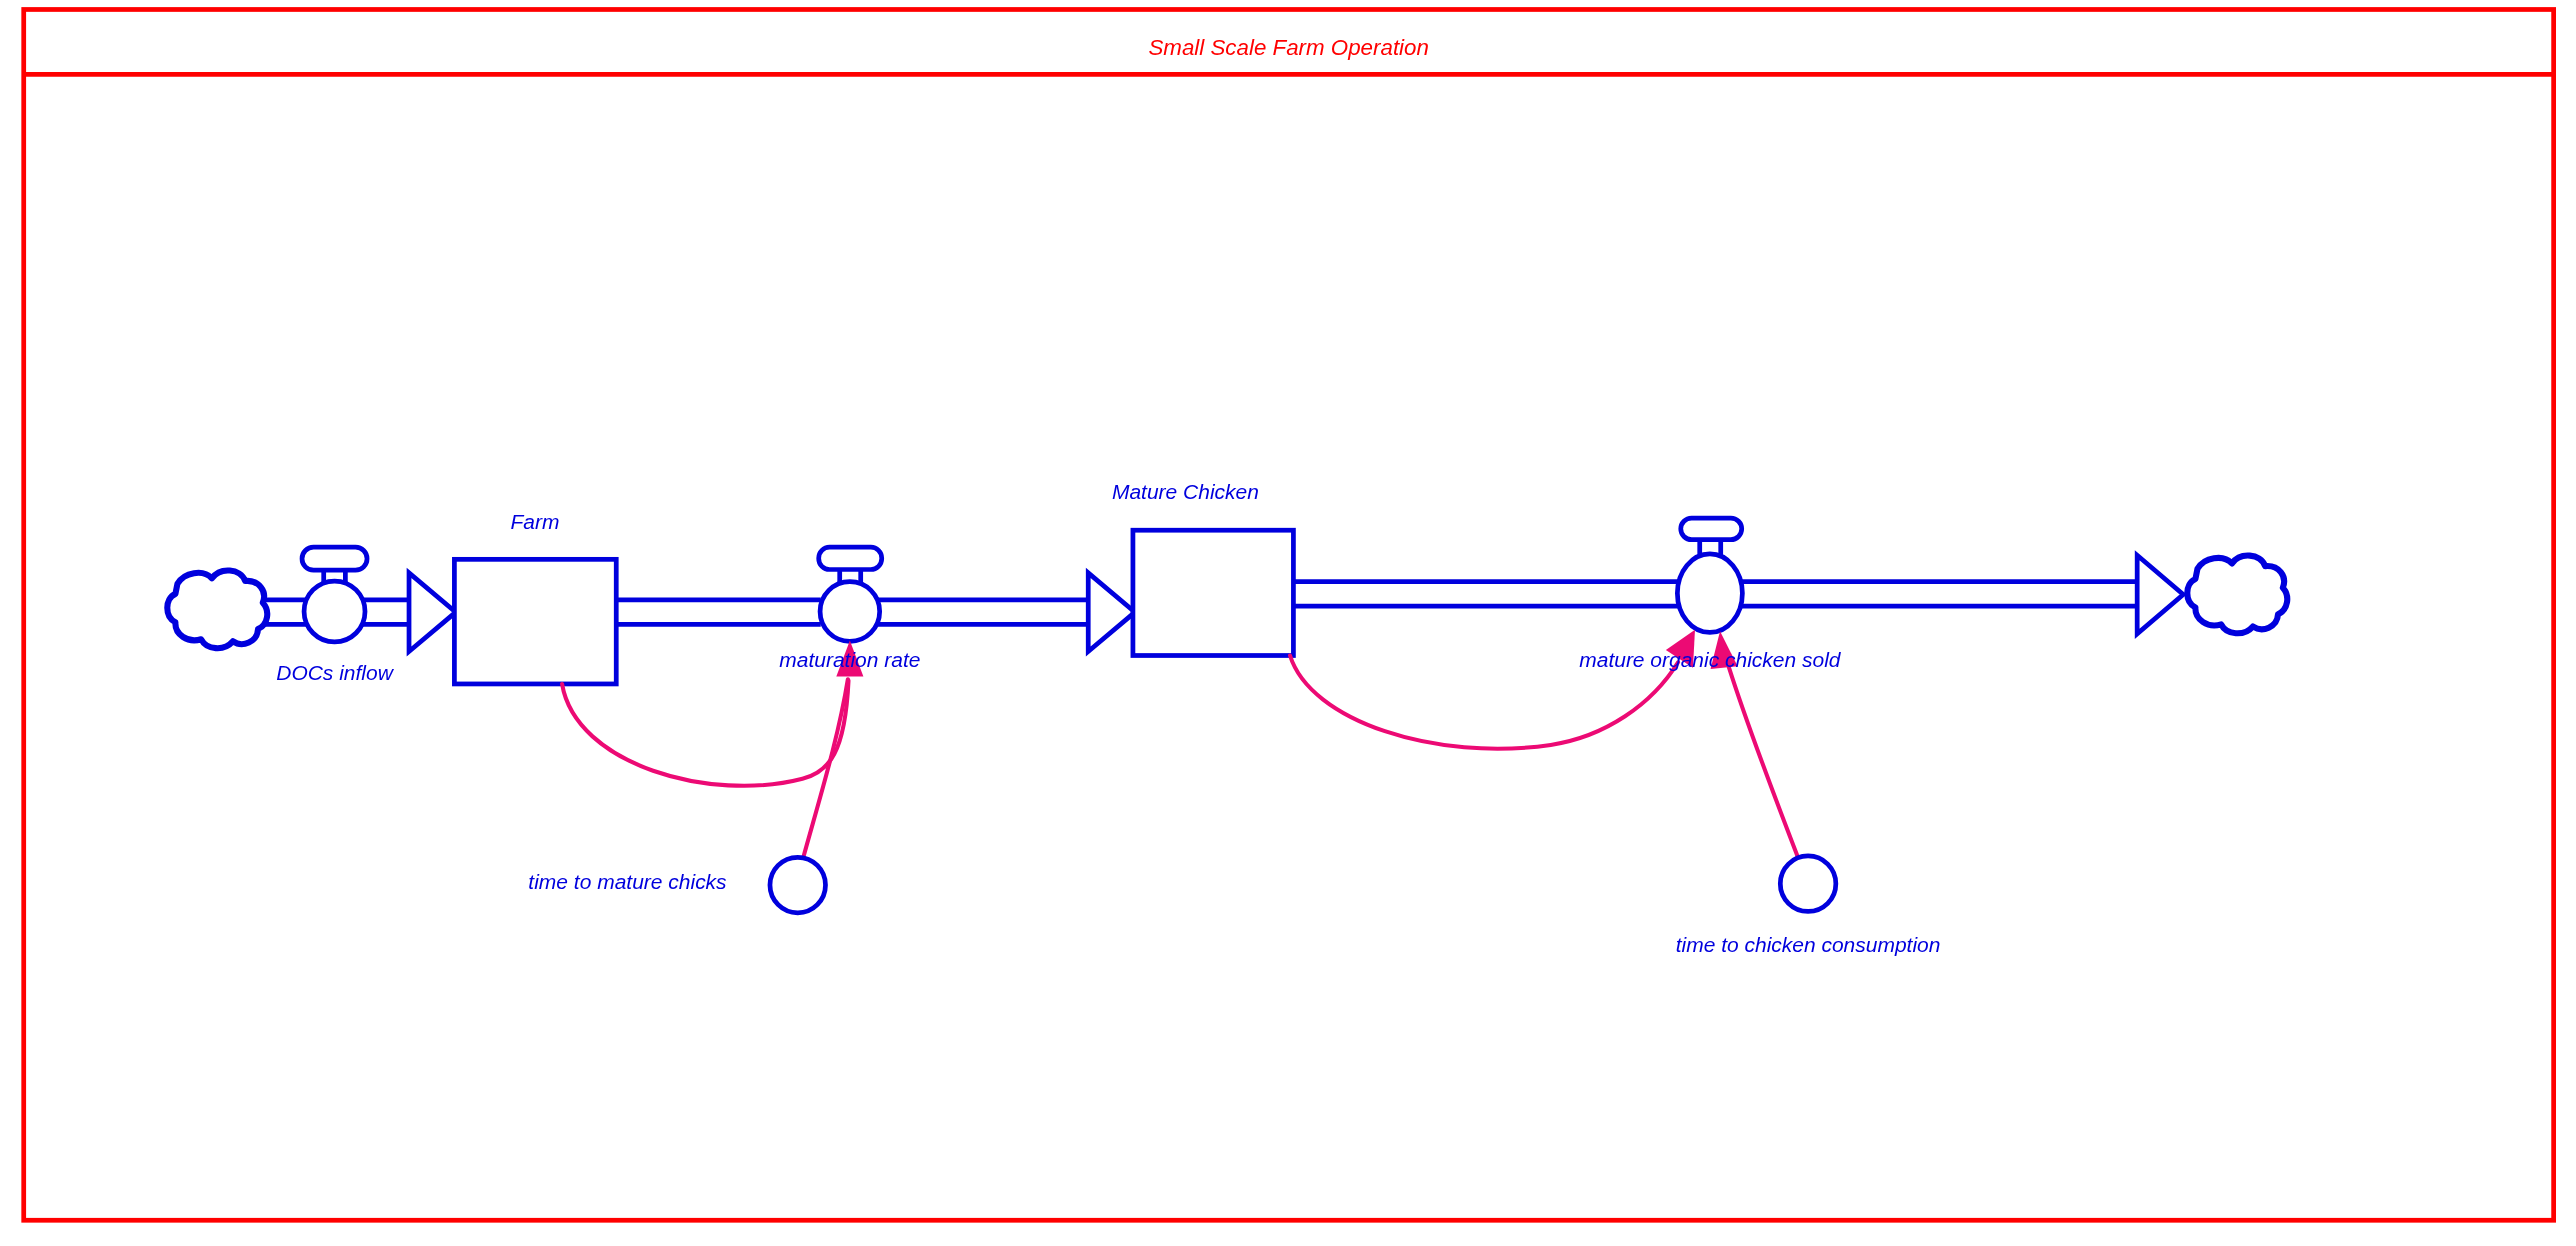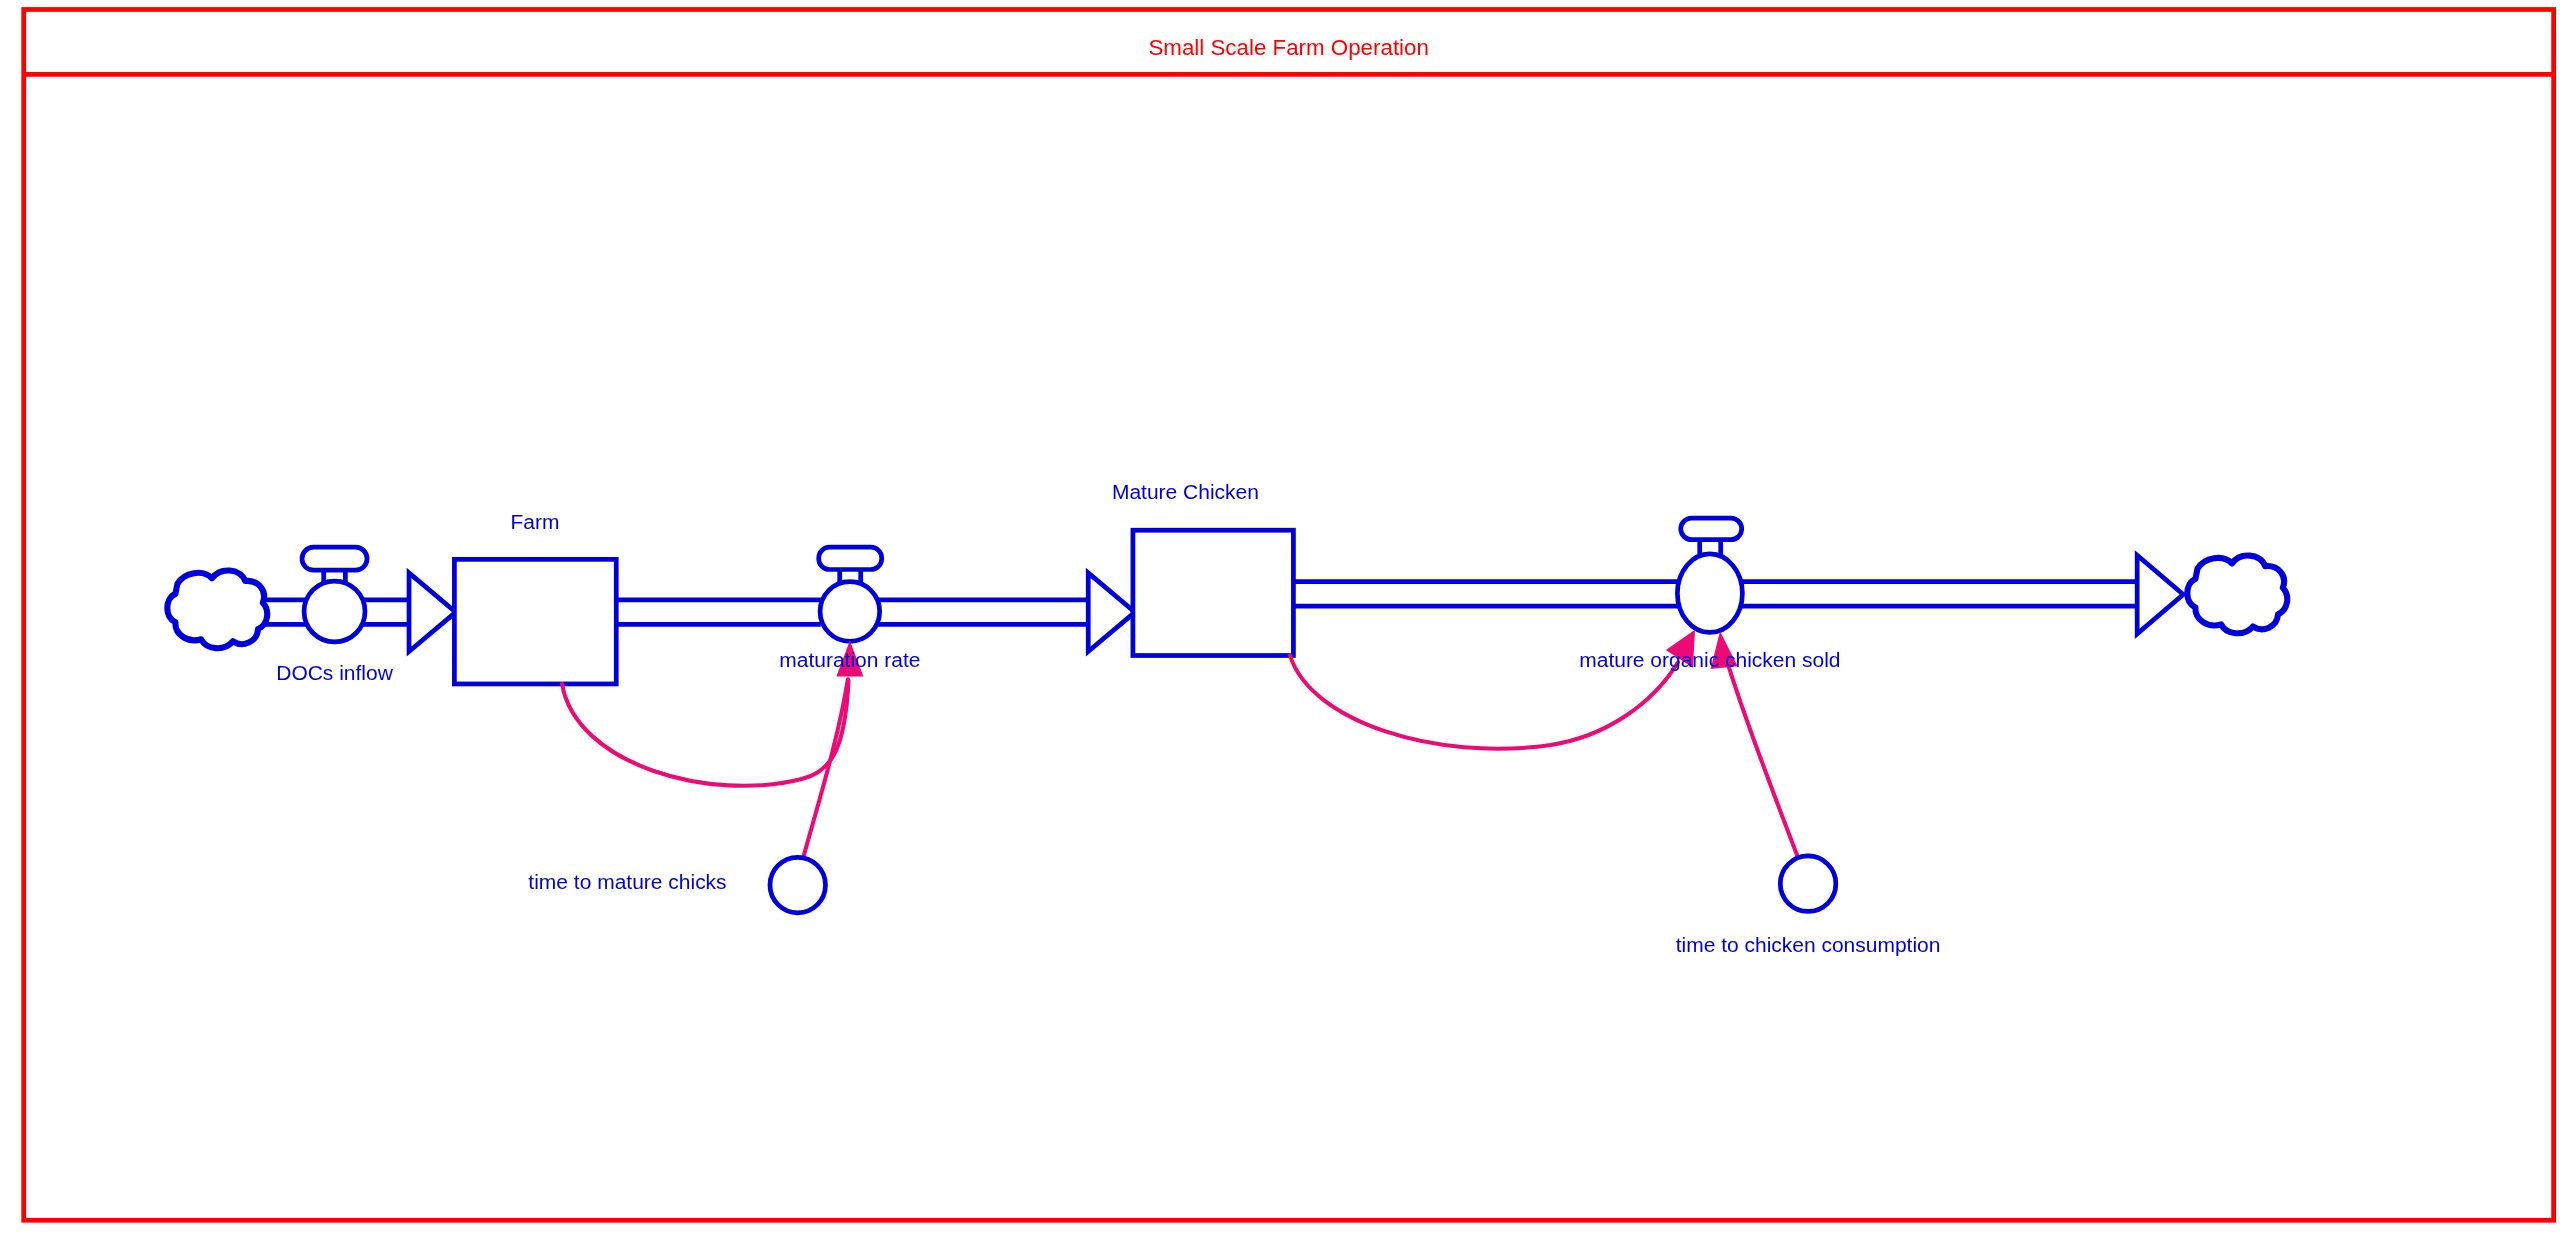--- a/index.html
+++ b/index.html
@@ -14,20 +14,21 @@
     font-family: "Liberation Sans", sans-serif;
     overflow: hidden;
     position: relative;
   }
   #stage {
     position: absolute;
     left: 0; top: 0;
     width: 2576px;
     height: 1246px;
     background: #ffffff;
+    font-style: italic;
   }
   #diagram-svg {
     position: absolute;
     left: 0; top: 0;
     width: 2576px;
     height: 1246px;
     display: block;
   }
   .frame-rect {
     fill: none;

